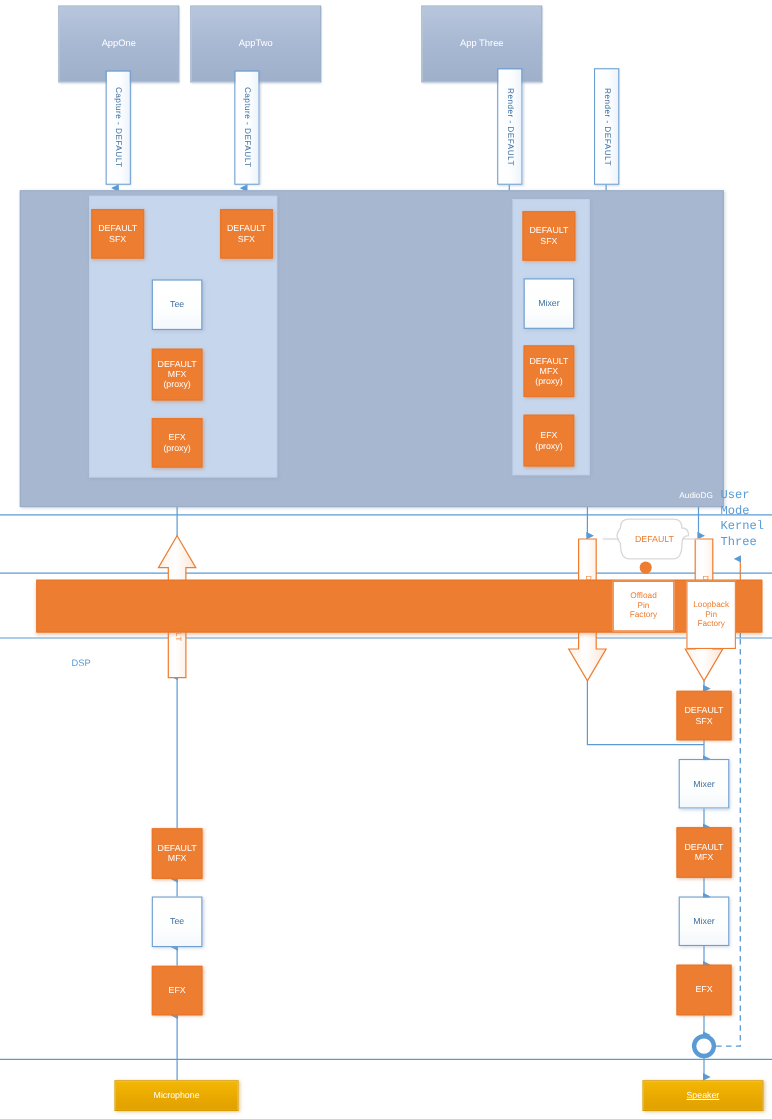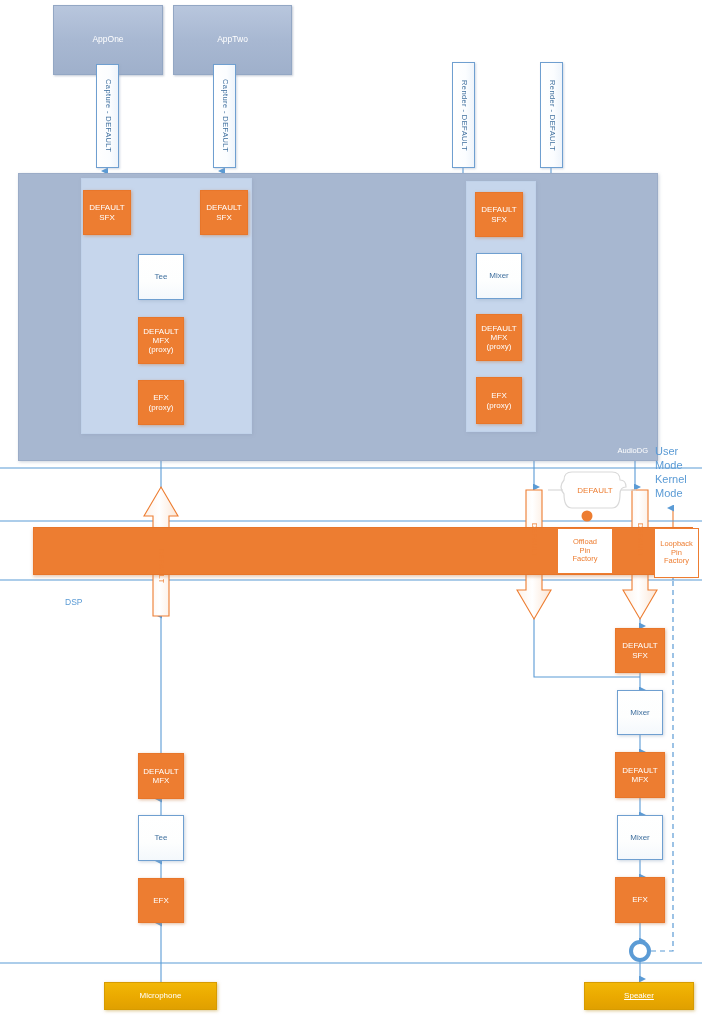--- a/index.html
+++ b/index.html
@@ -60,21 +60,21 @@
     background:linear-gradient(180deg,#f2b705 0%,#eaa900 55%,#e0a000 100%);
     border:1px solid #d79b00;color:#ffffff;font-size:8px;
     box-shadow:1px 1px 3px rgba(190,150,40,.5);
   }
   
   .dsp-bar{
     background:#ed7d31;border:1px solid #e8762a;
     box-shadow:0 2px 3px rgba(200,130,80,.4);
   }
   .dsp-label{position:absolute;color:#5b9bd5;font-size:8.5px;}
-  .mode-label{position:absolute;color:#5b9bd5;font-size:11px;line-height:1.25;}
+  .mode-label{position:absolute;color:#5b9bd5;font-size:11px;line-height:1.25;font-family:Liberation Mono, monospace;}
 
   
   .bigarrow{position:absolute;}
   .bigarrow .vlabel{
     position:absolute;left:0;right:0;top:0;bottom:0;
     display:flex;align-items:center;justify-content:center;
     writing-mode:vertical-rl;text-orientation:mixed;
     color:#ed7d31;font-size:7px;letter-spacing:.5px;
   }
   
@@ -194,20 +194,23 @@
 
     <circle cx="640" cy="951" r="9" fill="#ffffff" stroke="#5b9bd5" stroke-width="4"></circle>
   </svg>
 
   <div class="node app-box" style="left:53px;top:5px;width:110px;height:70px;">
     <span>AppOne</span>
   </div>
   <div class="node app-box" style="left:173px;top:5px;width:119px;height:70px;text-align:right;">
     <span>AppTwo</span>
   </div>
+  <div class="node app-box" style="left:383px;top:5px;width:110px;height:70px;">
+    <span>App Three</span>
+  </div>
 
   <div class="node pin" style="left:96px;top:64px;width:23px;height:104px;">
     <span>Capture - DEFAULT</span>
   </div>
   <div class="node pin" style="left:213px;top:64px;width:23px;height:104px;">
     <span>Capture - DEFAULT</span>
   </div>
   <div class="node pin" style="left:452px;top:62px;width:23px;height:106px;">
     <span>Render - DEFAULT</span>
   </div>
@@ -257,21 +260,21 @@
 (proxy)</span>
   </div>
   <div class="node orange" style="left:476px;top:377px;width:46px;height:47px;">
     <span style="white-space:pre-line">EFX
 (proxy)</span>
   </div>
 
   <div class="mode-label" style="left:655px;top:445px;white-space:pre-line;">User
 Mode</div>
   <div class="mode-label" style="left:655px;top:473px;white-space:pre-line;">Kernel
-Mode</div>
+Three</div>
 
   <div class="node dsp-bar" style="left:33px;top:527px;width:660px;height:48px;display:block;"></div>
   <div class="dsp-label" style="left:65px;top:597px;">DSP</div>
 
   <div class="bigarrow" style="left:153px;top:516px;width:17px;height:100px;">
     <div class="vlabel">DEFAULT</div>
   </div>
   <div class="bigarrow" style="left:526px;top:490px;width:17px;height:100px;">
     <div class="vlabel">DEFAULT</div>
   </div>
@@ -282,21 +285,21 @@
   <div class="endpoint" style="left:564px;top:472px;width:62px;height:36px;">
     <span>DEFAULT</span>
   </div>
 
   <div class="node pin-factory" style="left:557px;top:528px;width:56px;height:46px;">
     <span>Offload</span>
     <span>Pin</span>
     <span>Factory</span>
   </div>
 
-  <div class="node pin-factory" style="left:624px;top:528px;width:45px;height:50px;margin-left:30px;">
+  <div class="node pin-factory" style="left:624px;top:528px;width:45px;height:62px;">
     <span>Loopback</span>
     <span>Pin</span>
     <span>Factory</span>
   </div>
 
   <div class="node orange" style="left:138px;top:753px;width:46px;height:46px;">
     <span style="white-space:pre-line">DEFAULT
 MFX</span>
   </div>
   <div class="node white-box" style="left:138px;top:815px;width:46px;height:46px;">

